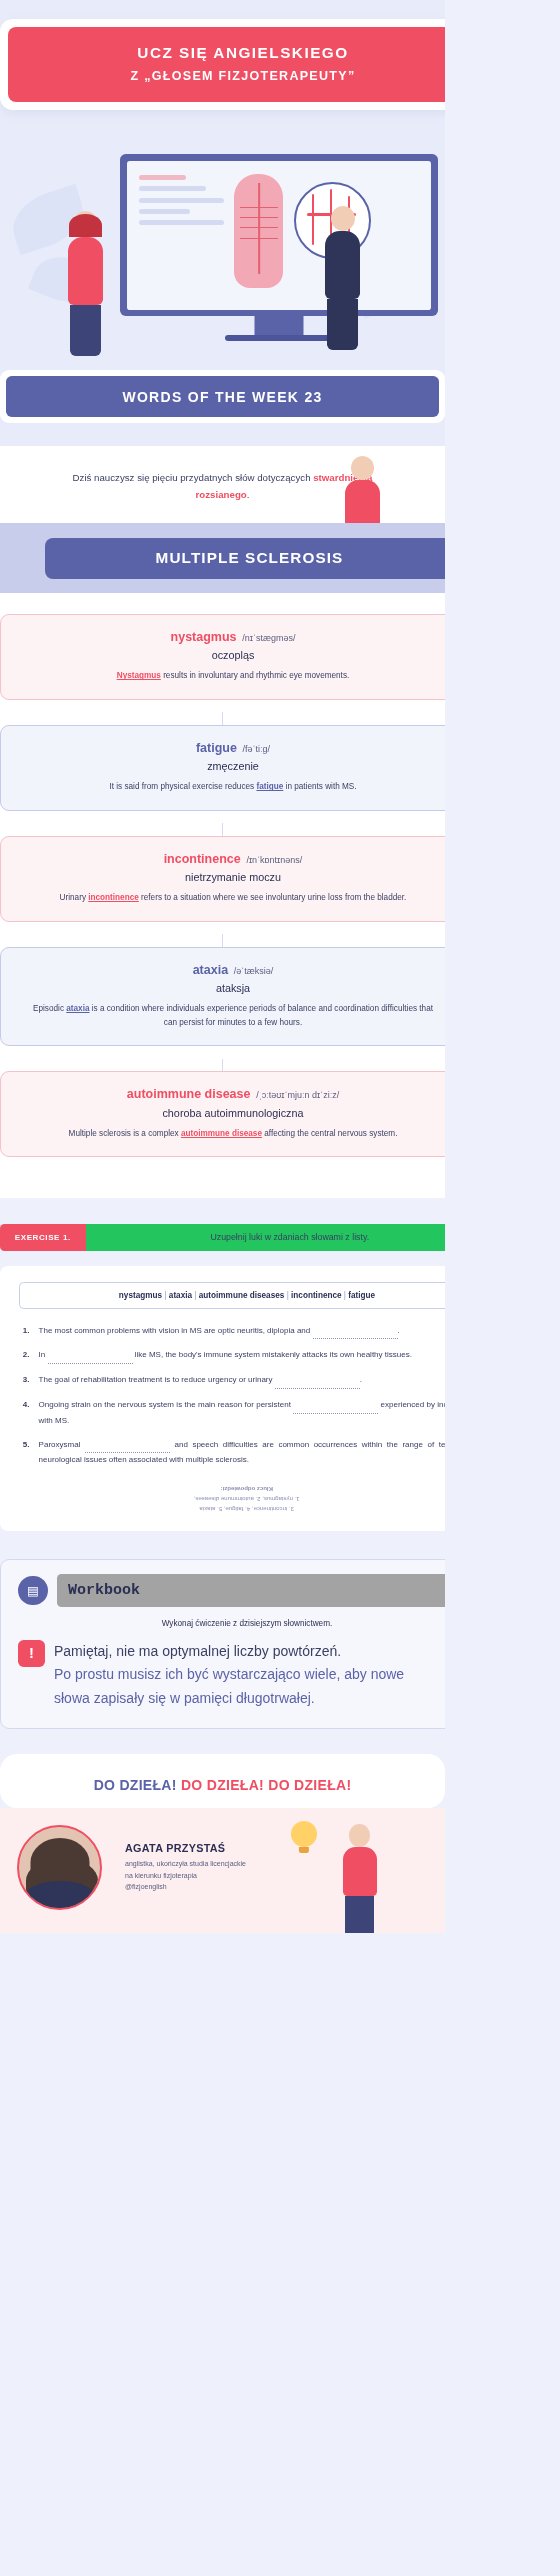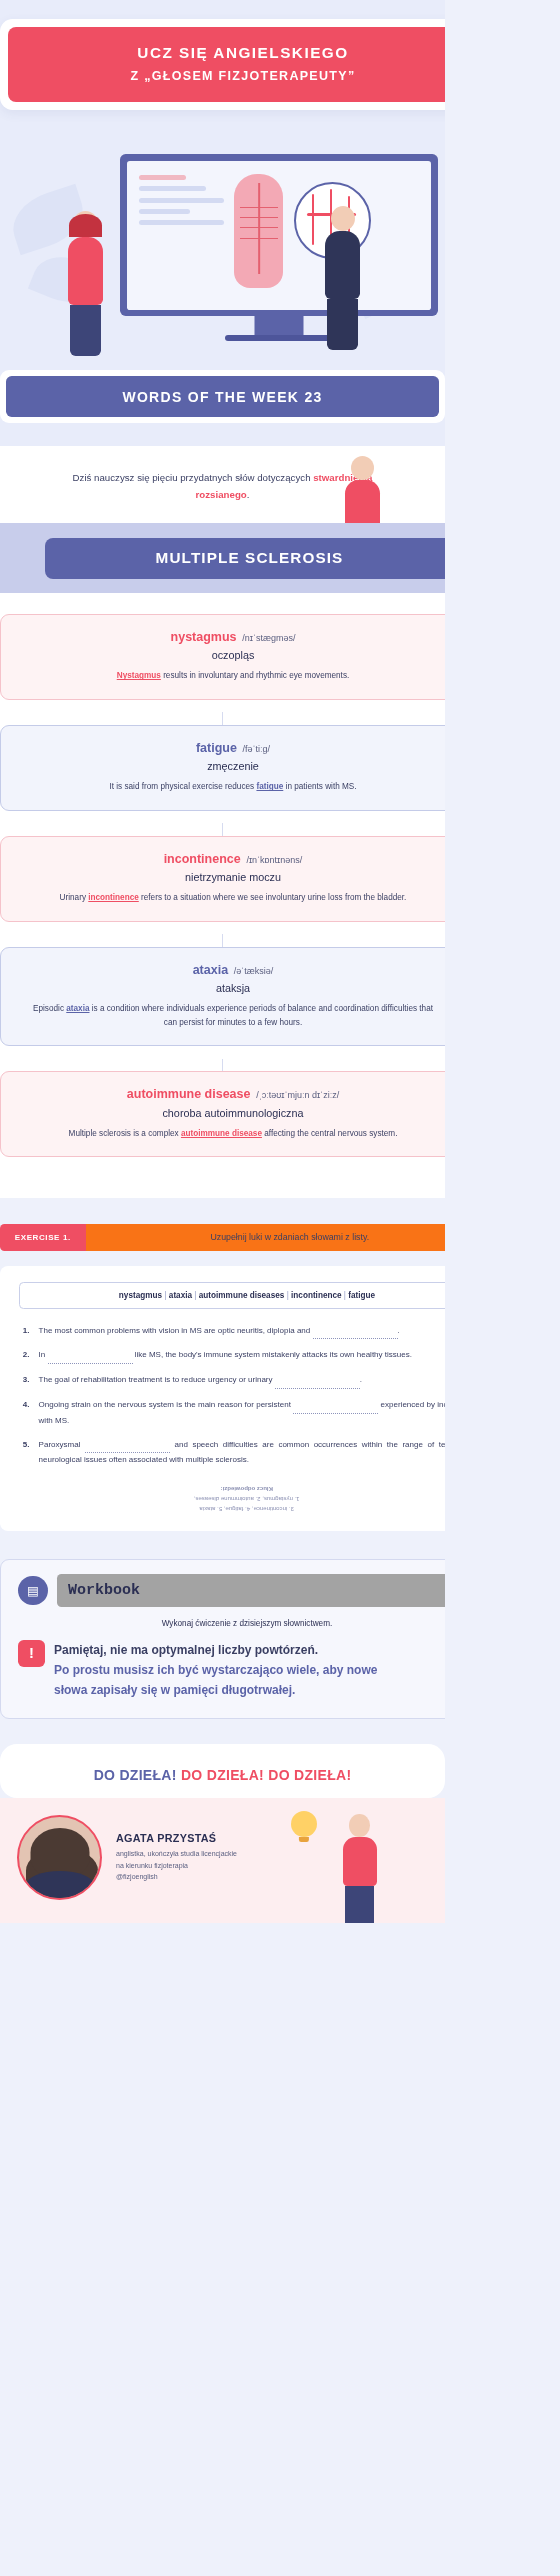--- a/index.html
+++ b/index.html
@@ -216,21 +216,21 @@
   .ex-head {
     display: flex; align-items: stretch; width: 494px; margin: 0 auto 14.8px;
     gap: 0;
   }
   .ex-tag {
     background: #ef4e63; color: #fff; font-weight: bold; font-size: 8px;
     letter-spacing: 0.6px; padding: 9px 14.8px; border-radius: 4.5px 0 0 4.5px;
     display: flex; align-items: center;
   }
   .ex-instr {
-    background: #f97316; flex: 1; border-radius: 0 4.5px 4.5px 0;
+    background: #22c55e; flex: 1; border-radius: 0 4.5px 4.5px 0;
     display: flex; align-items: center; justify-content: center;
     font-size: 8.8px; color: #3a3f63;
   }
   .ex-body {
     width: 494px; margin: 0 auto; background: #ffffff; border-radius: 8px;
     padding: 16px 19.3px 17px;
   }
   .wordbank {
     border: 0.9px solid #c9cfe9; border-radius: 4.5px;
     text-align: center; padding: 8px 6px; font-size: 8.2px; font-weight: bold;
@@ -276,36 +276,36 @@
     flex: 1; background: #a3a3a3; border-radius: 4.5px; padding: 8px 11.4px;
     font-size: 15px; font-weight: bold; color: #2b2f53; font-family: Liberation Mono, monospace;
   }
   .wb-task { text-align: center; font-size: 8.2px; font-weight: normal; color:#2b2f53; margin-bottom: 11.4px; }
   .wb-note { display: flex; gap: 9px; align-items: flex-start; }
   .wb-bang {
     width: 27px; height: 27px; border-radius: 5.7px; background: #ef4e63; color: #fff;
     font-size: 14.8px; font-weight: bold;
     display: flex; align-items: center; justify-content: center; flex: 0 0 auto;
   }
-  .wb-note-text { font-size: 12px; line-height: 1.7; color: #3a3f63; font-weight: bold; }
+  .wb-note-text { font-size: 14px; line-height: 1.7; color: #3a3f63; font-weight: normal; }
   .wb-note-text .b2 { color: #5b63a8; }
 
   
   .cta {
     background: #ffffff; text-align: center; padding: 23px 0 14.8px;
     font-size: 14px; font-weight: bold; letter-spacing: 0.3px; border-radius: 17px;
   }
   .cta .c1 { color: #5b63a8; }
   .cta .c2 { color: #ef4e63; }
 
   
   .author-wrap { background: #fdeef0; padding: 17px 0 23px; position: relative; }
   .author {
     width: 511px; margin: 0 auto;
-    display: flex; align-items: center; gap: 14px;
+    display: flex; align-items: center; gap: 23px;
     padding-left: 17px;
   }
   .avatar {
     width: 85px; height: 85px; border-radius: 50%;
     border: 2.8px solid #ef4e63; background: #e3c4b3; overflow: hidden; position: relative;
     flex: 0 0 auto;
   }
   .avatar .face { position:absolute; left:50%; top:24px; transform:translateX(-50%); width:38px; height:42px; background:#f2cdb6; border-radius:50% 50% 45% 45%; }
   .avatar .hair { position:absolute; left:50%; top:11.4px; transform:translateX(-50%); width:59px; height:49px; background:#4b3a33; border-radius:52% 52% 40% 40%; }
   .avatar .hair2 { position:absolute; left:6.8px; top:33px; width:72px; height:52px; background:#4b3a33; border-radius:40%; }

